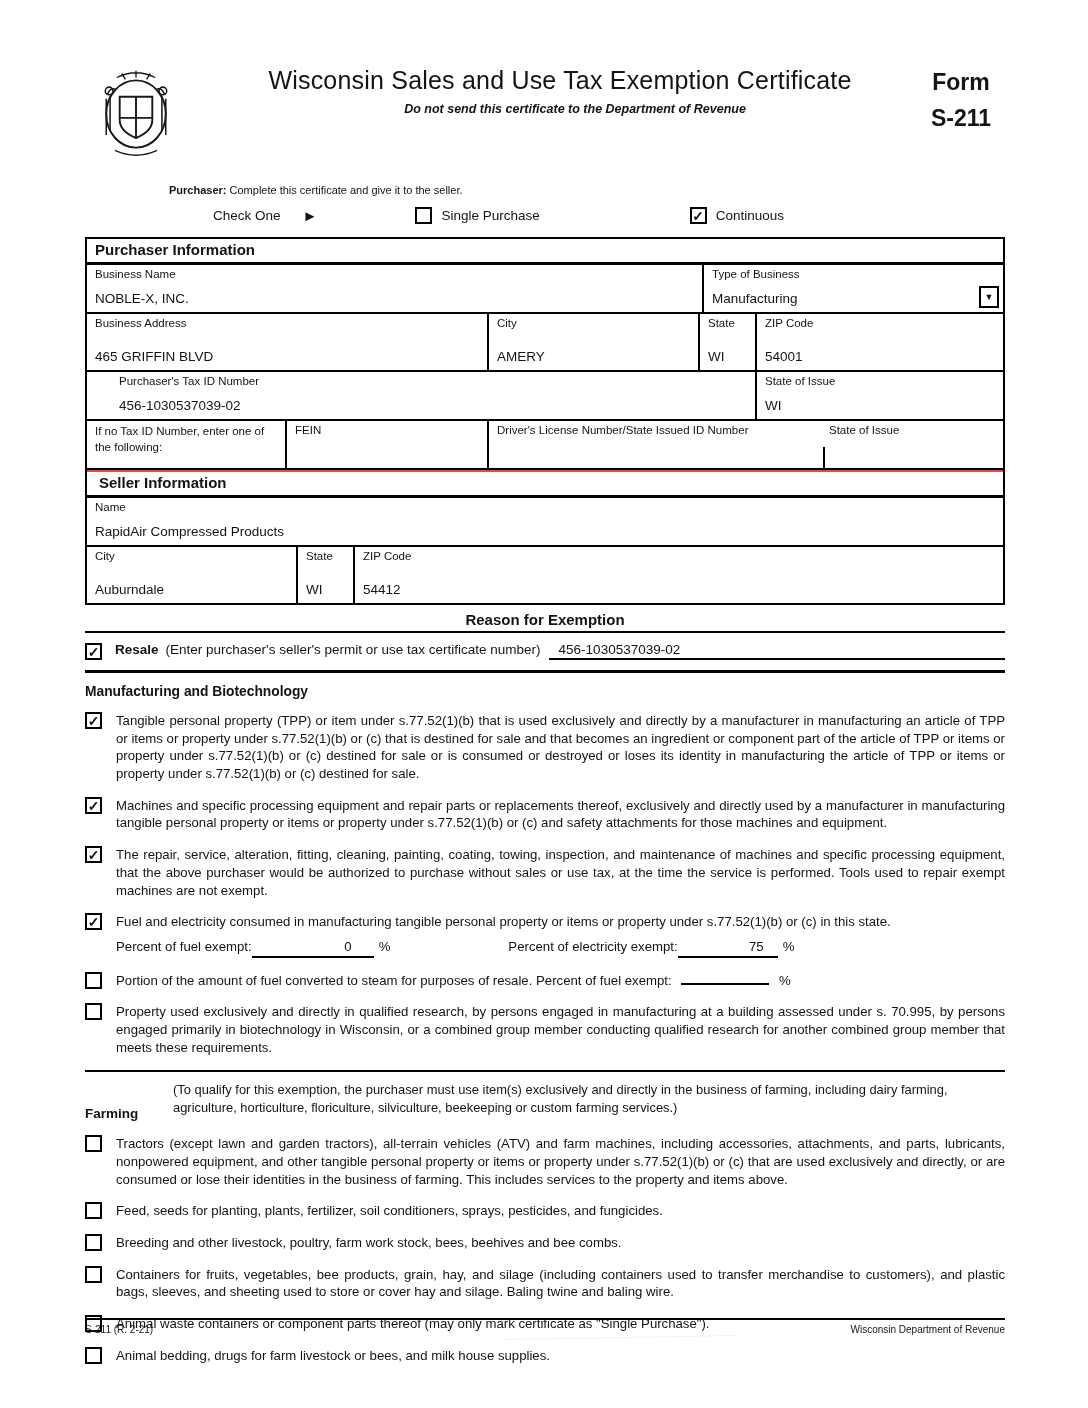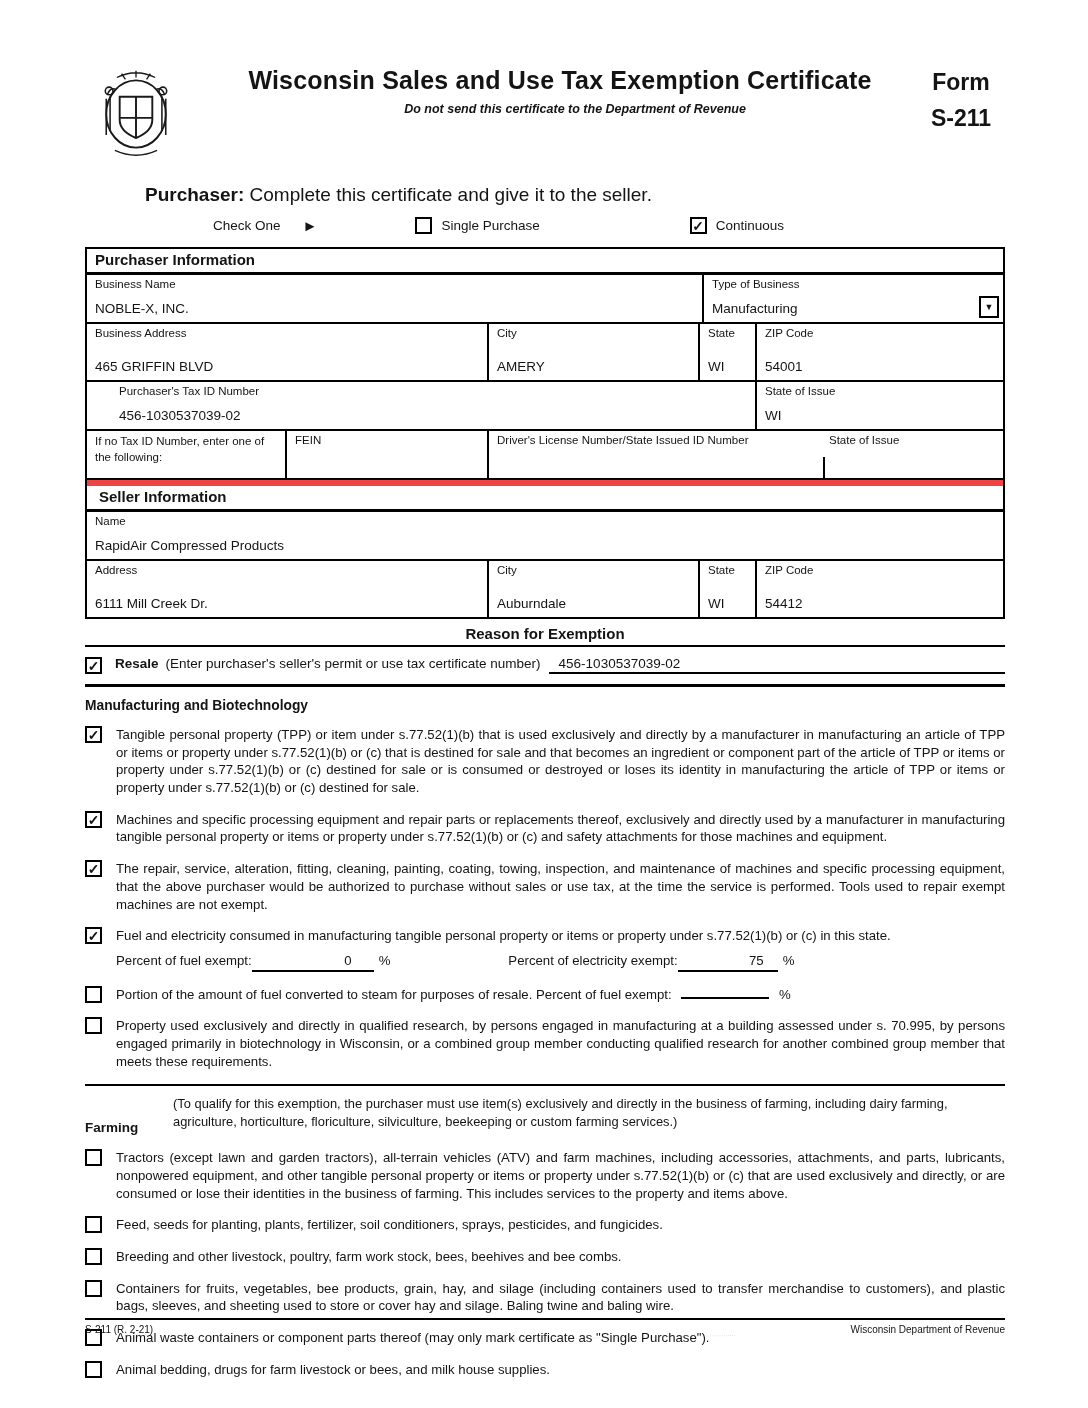--- a/index.html
+++ b/index.html
@@ -5,24 +5,24 @@
   * { margin:0; padding:0; box-sizing:border-box; }
   body { background:#e8e8e8; }
   .page {
     width:1088px; height:1408px; background:#fff; color:#141414;
     font-family:"Liberation Sans", sans-serif;
     padding:62px 83px 0 85px; position:relative; margin:0 auto;
   }
   
   .hdr { position:relative; min-height:108px; }
   .seal { position:absolute; left:3px; top:2px; width:96px; height:100px; }
-  .title { text-align:center; font-size:25px; font-weight:bold; letter-spacing:.2px; padding:4px 90px 0 120px; }
+  .title { text-align:center; font-size:25px; font-weight:normal; letter-spacing:.2px; padding:4px 90px 0 120px; }
   .subtitle { text-align:center; font-size:12.5px; font-style:italic; font-weight:bold; margin-top:7px; padding-left:60px; }
   .form-id { position:absolute; right:14px; top:3px; text-align:center; font-size:23px; font-weight:bold; line-height:1.55; }
-  .notes { margin:14px 0 0 60px; font-size:19px; }
+  .notes { margin:14px 0 0 84px; font-size:11px; }
   .notes p { margin-bottom:11px; }
   .blabel { font-weight:bold; }
   .check-one { display:flex; align-items:center; margin:4px 0 0 128px; font-size:13.5px; }
   .arrow { font-size:15px; margin-left:22px; letter-spacing:-2px; }
   .cb { display:inline-block; width:17px; height:17px; border:2px solid #000; text-align:center;
         font-size:14px; line-height:14px; font-weight:bold; flex:0 0 17px; background:#fff; }
   .co-cb1 { margin-left:100px; } .co-cb2 { margin-left:150px; }
   .cb-lab { margin-left:9px; }
   
   .tbl { border:2.5px solid #000; margin-top:13px; }
@@ -170,34 +170,30 @@
       </div>
       <div class="cell w-dl">
         <div class="dl-labels">
           <span>Driver's License Number/State Issued ID Number</span>
         </div>
         <span class="dl-soi lbl">State of Issue</span>
         <span class="dl-tick"></span>
       </div>
     </div>
 
-    <div class="sec-head" style="border-top:6px solid #ef4444;padding-left:12px;">Seller Information</div>
+    <div class="sec-head" style="border-top:2px solid #ef4444;padding-left:12px;">Seller Information</div>
 
     <div class="trow">
       <div class="cell" style="flex:1;">
         <span class="lbl">Name</span>
         <span class="val">RapidAir Compressed Products</span>
       </div>
     </div>
 
     <div class="trow">
-      <div class="cell w-addr">
-        <span class="lbl">Address</span>
-        <span class="val">6111 Mill Creek Dr.</span>
-      </div>
       <div class="cell w-city">
         <span class="lbl">City</span>
         <span class="val">Auburndale</span>
       </div>
       <div class="cell w-st">
         <span class="lbl">State</span>
         <span class="val">WI</span>
       </div>
       <div class="cell w-zip">
         <span class="lbl">ZIP Code</span>

